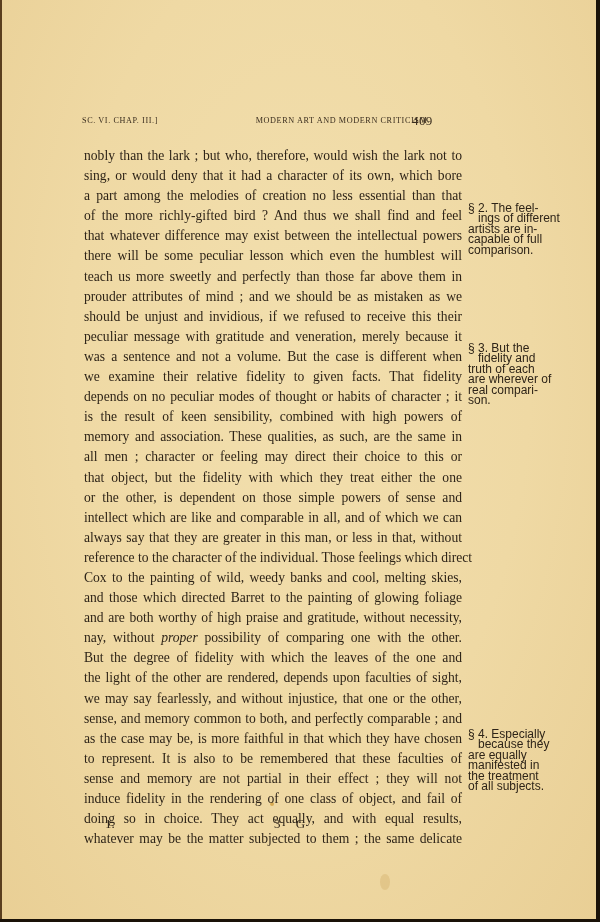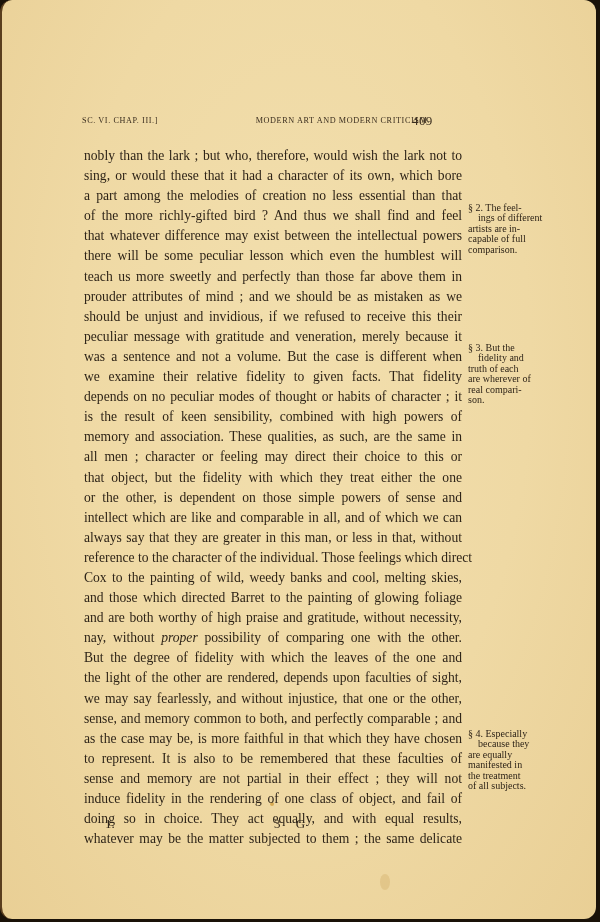--- a/index.html
+++ b/index.html
@@ -7,21 +7,20 @@
       width: 600px; height: 922px; overflow: hidden;
       background: #1a1208;
       position: relative;
     }
     .page {
       position: absolute; left: 0; top: 0;
       width: 596px; height: 919px;
       background: radial-gradient(ellipse at 50% 40%, #f2dfae 0%, #efd9a4 55%, #e9cf95 100%);
       border-left: 2px solid #5a3e1e;
       box-sizing: border-box;
-      border-radius: 12px;
     }
     .header {
       position: absolute; left: 80px; top: 116px; width: 348px;
       font-family: "Liberation Serif", serif;
       font-size: 9.4px; letter-spacing: 0.6px; color: #3a2d1e;
       display: flex; justify-content: space-between; align-items: baseline;
     }
     .header .runhead { font-variant: small-caps; text-transform: uppercase; font-size: 8.2px; }
     .header .folio { position: absolute; left: 330px; top: -3px; font-size: 13px; letter-spacing: 0.4px; }
     .body-text {
@@ -29,22 +28,22 @@
       font-family: "Liberation Serif", serif;
       font-size: 13.6px; line-height: 20.1px;
       color: #2e2418;
       text-align: justify;
       text-align-last: justify;
     }
     .line { display: block; white-space: nowrap; text-align: justify; text-align-last: justify; height: 20.1px; }
     .line .it { font-style: italic; }
     .sidenote {
       position: absolute; left: 466px;
-      font-family: Liberation Serif, serif;
-      font-size: 10px; line-height: 10.4px; color: #2e2418;
+      font-family: Liberation Sans, sans-serif;
+      font-size: 12px; line-height: 10.4px; color: #2e2418;
       width: 80px;
     }
     .sidenote .ln { display: block; white-space: nowrap; }
     .sidenote .ind { padding-left: 10px; }
     .signature {
       position: absolute; top: 816px;
       font-family: "Liberation Serif", serif;
       font-size: 13px; color: #2e2418;
     }
     .sig-vol { left: 103px; }
@@ -63,21 +62,21 @@
   <div class="stain" style="left:268px;top:802px;width:4px;height:4px;background:rgba(200,140,30,0.6);"></div>
 
   <div class="header">
     <span class="runhead">SC. VI. CHAP. III.]</span>
     <span class="runhead" style="margin-left:14px;">MODERN ART AND MODERN CRITICISM.</span>
     <span class="folio">409</span>
   </div>
 
   <div class="body-text">
     <span class="line">nobly than the lark ; but who, therefore, would wish the lark not to</span>
-    <span class="line">sing, or would these that it had a character of its own, which bore</span>
+    <span class="line">sing, or would deny that it had a character of its own, which bore</span>
     <span class="line">a part among the melodies of creation no less essential than that</span>
     <span class="line">of the more richly-gifted bird ?  And thus we shall find and feel</span>
     <span class="line">that whatever difference may exist between the intellectual powers</span>
     <span class="line">there will be some peculiar lesson which even the humblest will</span>
     <span class="line">teach us more sweetly and perfectly than those far above them in</span>
     <span class="line">prouder attributes of mind ; and we should be as mistaken as we</span>
     <span class="line">should be unjust and invidious, if we refused to receive this their</span>
     <span class="line">peculiar message with gratitude and veneration, merely because it</span>
     <span class="line">was a sentence and not a volume.  But the case is different when</span>
     <span class="line">we examine their relative fidelity to given facts.  That fidelity</span>

